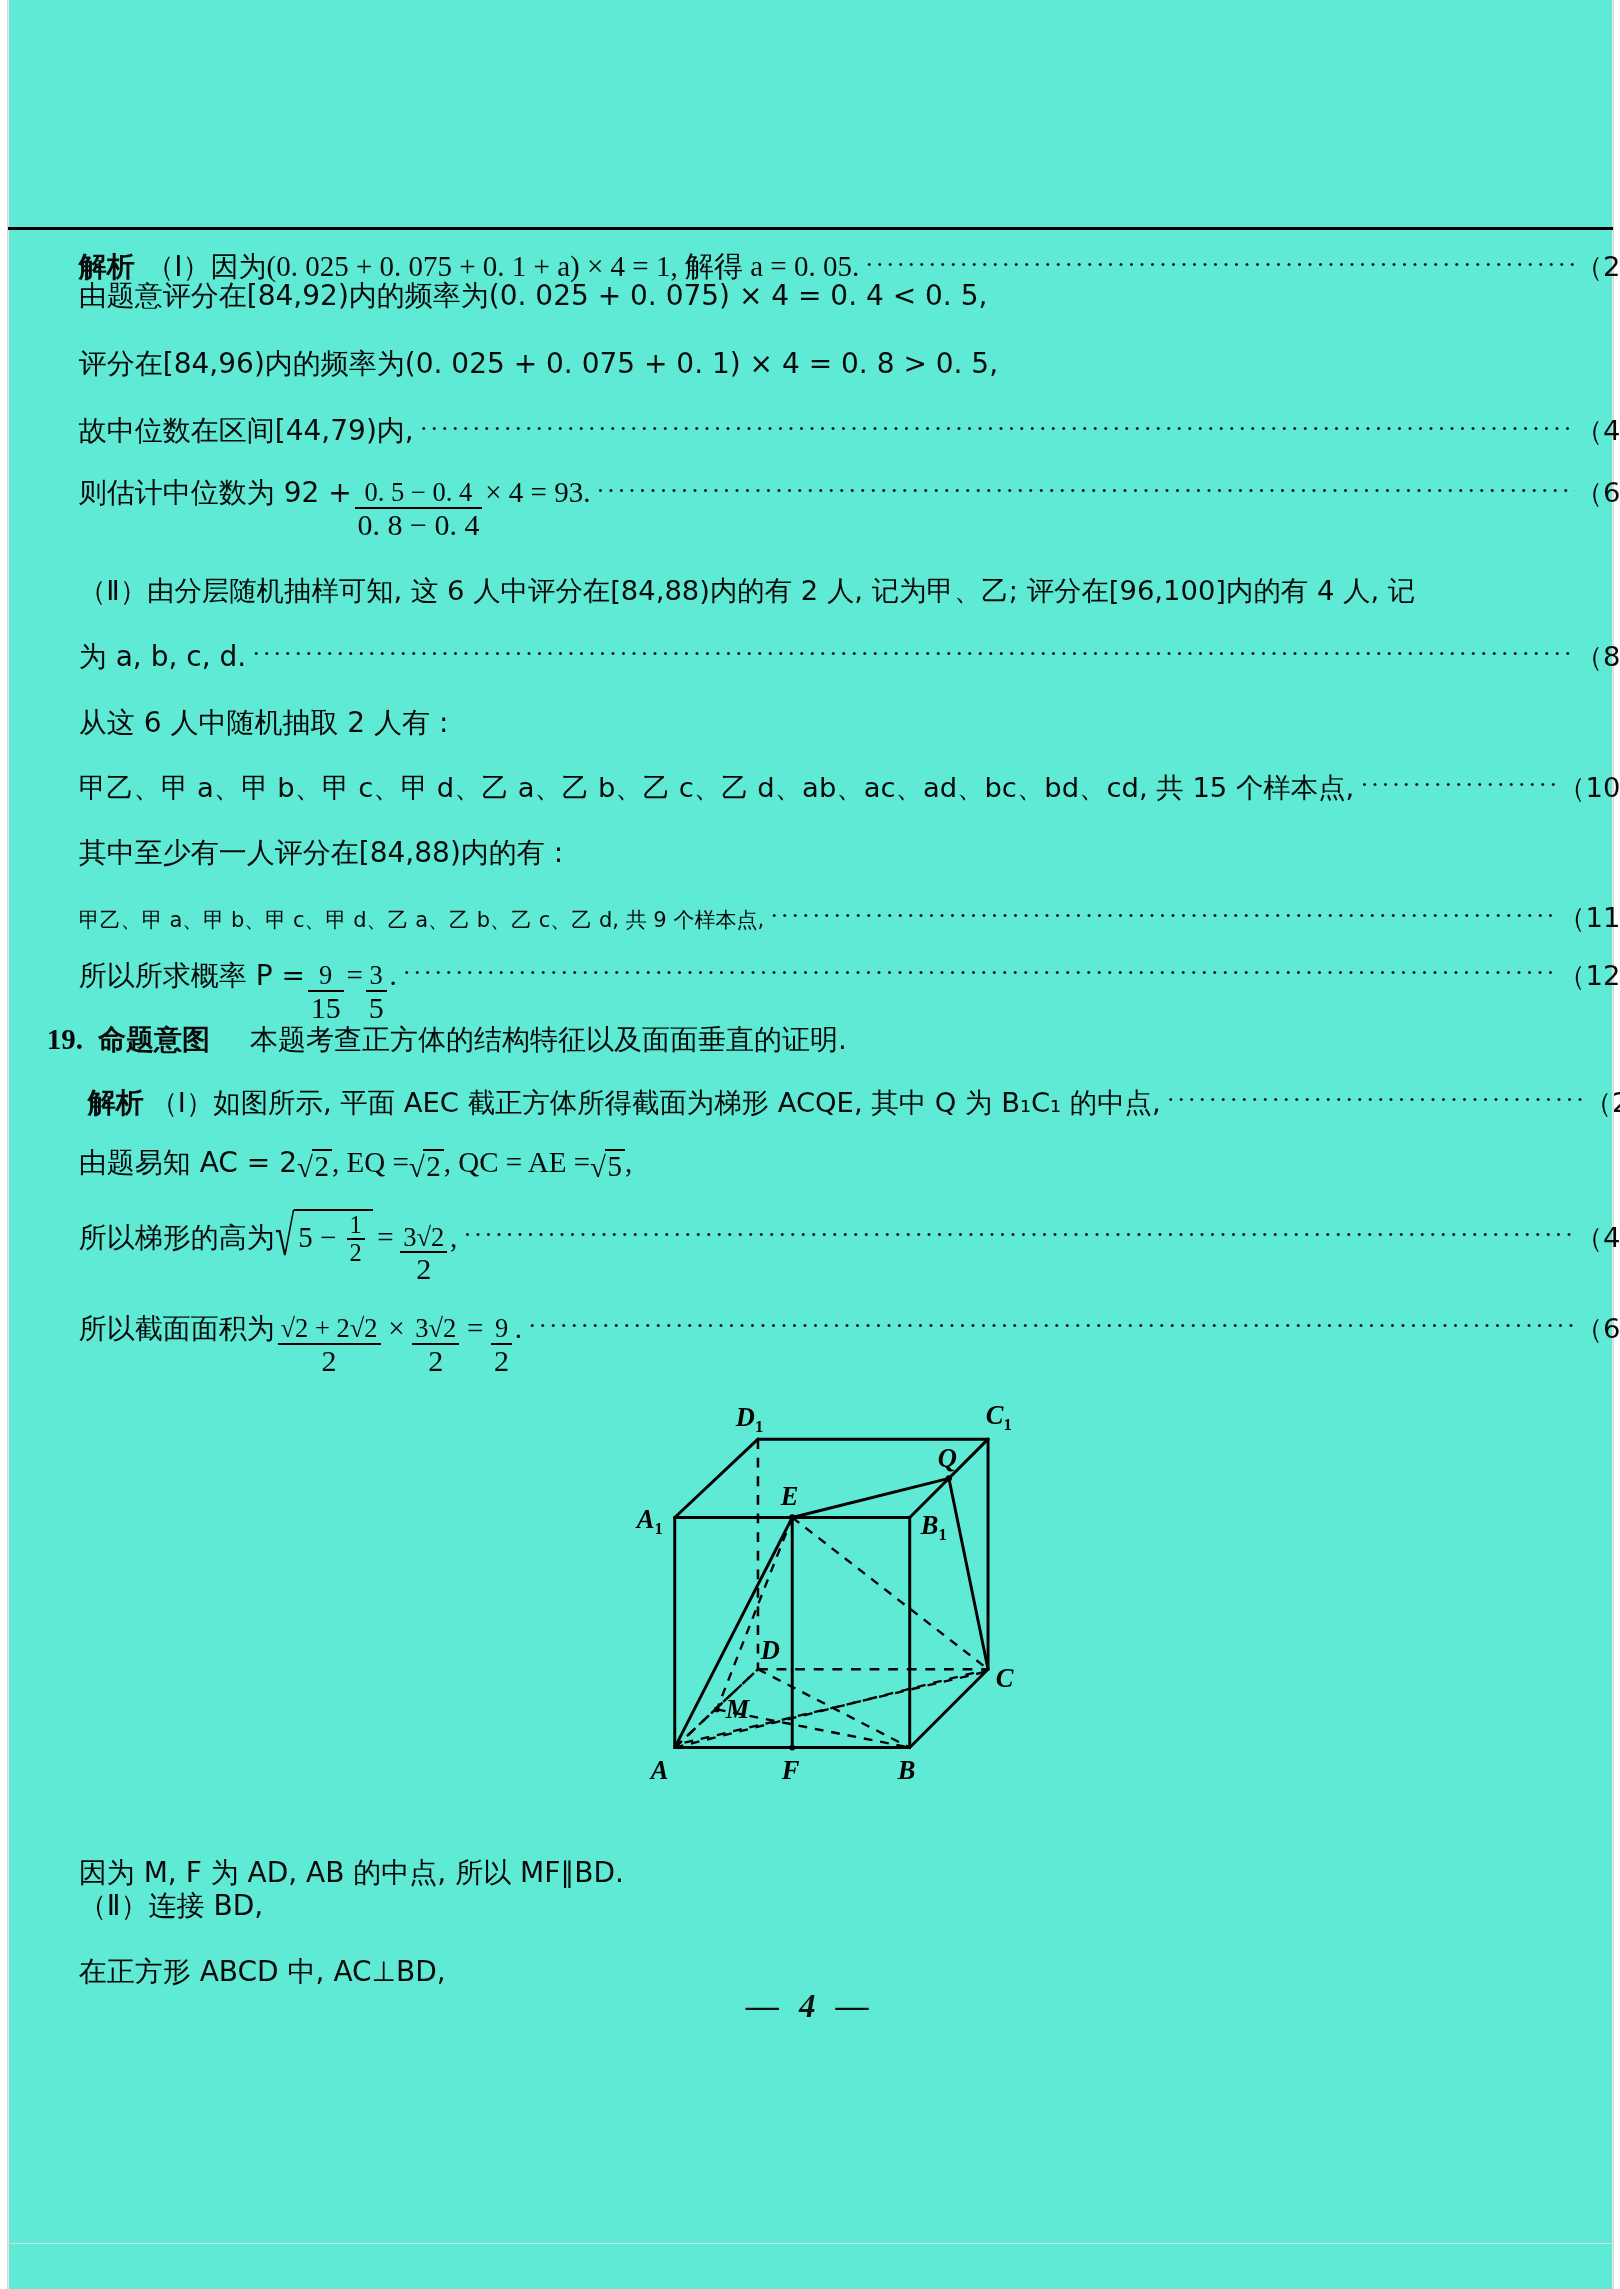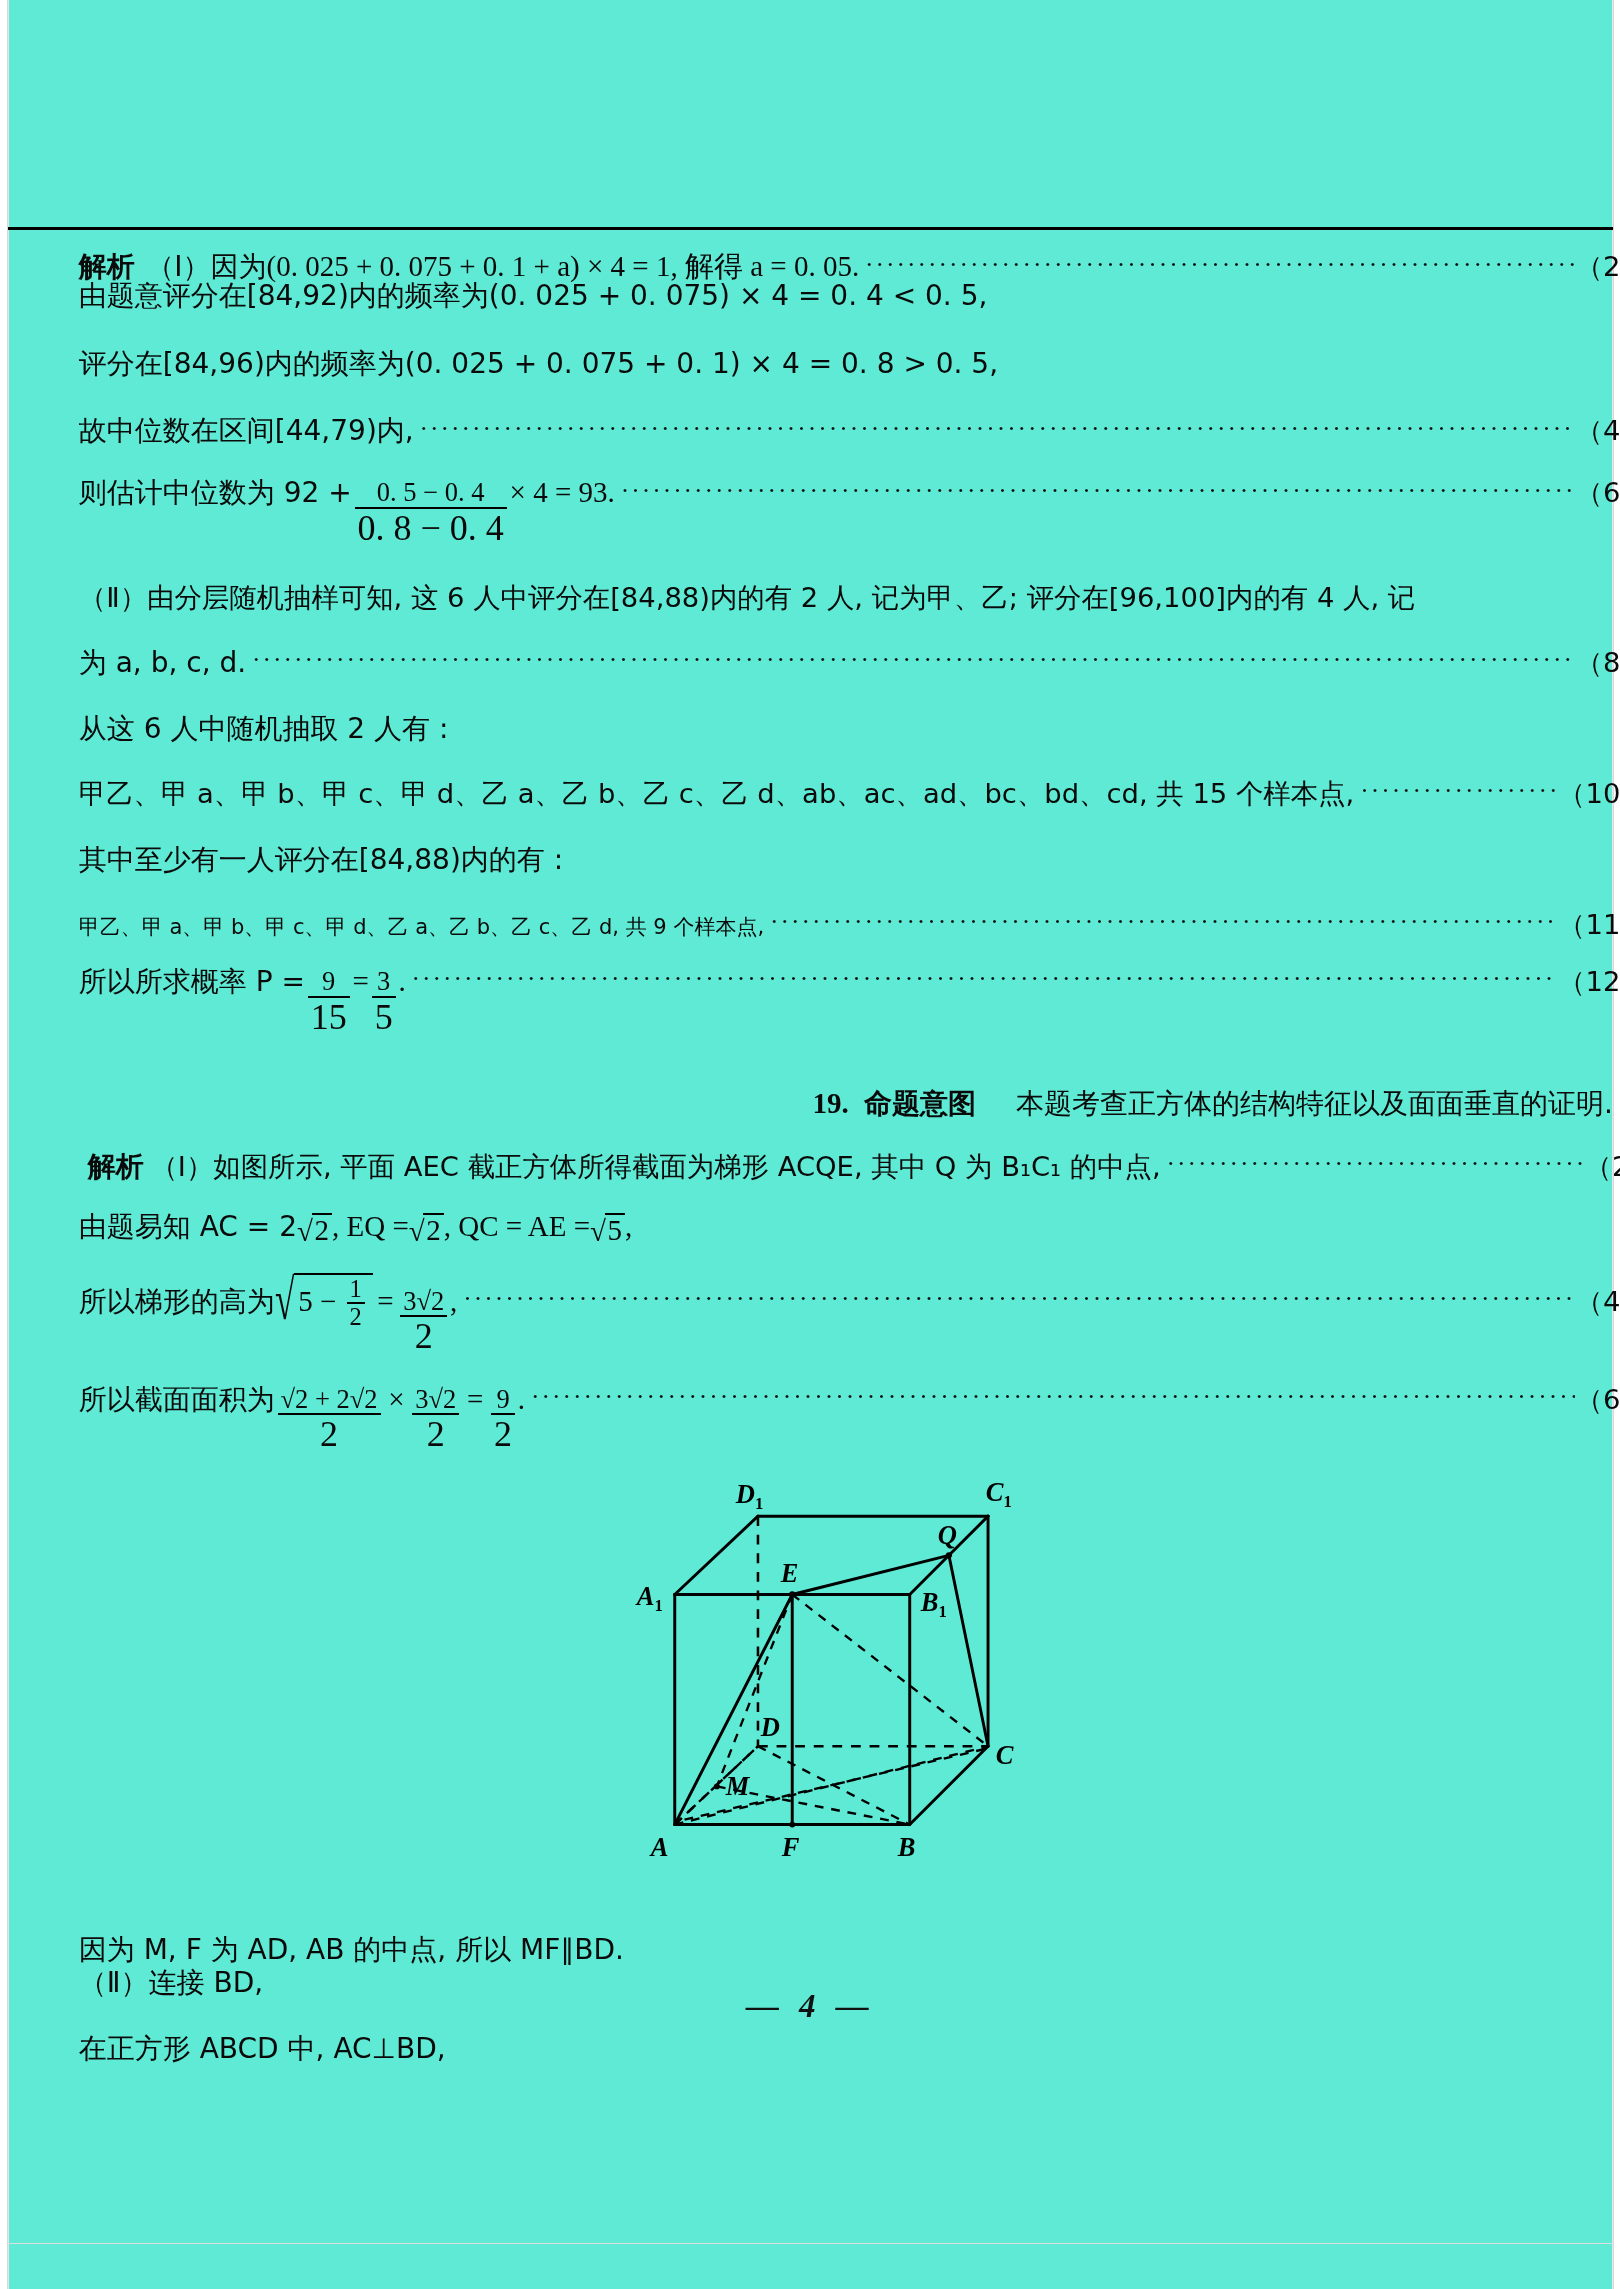--- a/index.html
+++ b/index.html
@@ -90,21 +90,21 @@
     display: inline-block;
     vertical-align: middle;
     text-align: center;
     font-family: "Liberation Serif", serif;
     line-height: 1.08;
     margin: 0 2.9px;
     position: relative;
     top: -1px;
   }
   .frac .nu { display: block; padding: 0 2.9px; border-bottom: 2px solid #000; font-size: 26.5px;}
-  .frac .de { display: block; padding: 0 2.9px; font-size: 36px; }
+  .frac .de { display: block; padding: 0 2.9px; font-size: 30px; }
 
   .frac.sm { font-size: 23.5px; }
   .frac.sm .nu, .frac.sm .de { font-size: 24.5px; }
 
   
   .sqrt {
     display: inline-block;
     position: relative;
     padding-left: 14.7px;
     vertical-align: middle;
@@ -287,21 +287,21 @@
       <span class="num">=</span>
       <span class="frac">
         <span class="nu">3</span>
         <span class="de">5</span>
       </span>
       <span class="num">.</span>
       <span class="grow leader">·······························································································································</span>
       <span class="tail score han">（12 分）</span>
     </div>
 
-    <div class="ln i2" style="margin-top:51px;text-align:right;">
+    <div class="ln i2" style="">
       <span class="num bold">19.</span>
       <span class="han bold" style="margin-left:7.8px;">命题意图</span>
       <span style="width:25.5px; display:inline-block"></span>
       <span class="han">本题考查正方体的结构特征以及面面垂直的证明.</span>
     </div>
 
     <div class="ln row i1" style="margin-top:35px;">
       <span class="han bold">解析</span>
       <span style="width:21.6px; display:inline-block"></span>
       <span class="han" style="font-size:27.4px;">（Ⅰ）如图所示, 平面 AEC 截正方体所得截面为梯形 ACQE, 其中 Q 为 B₁C₁ 的中点,</span>

